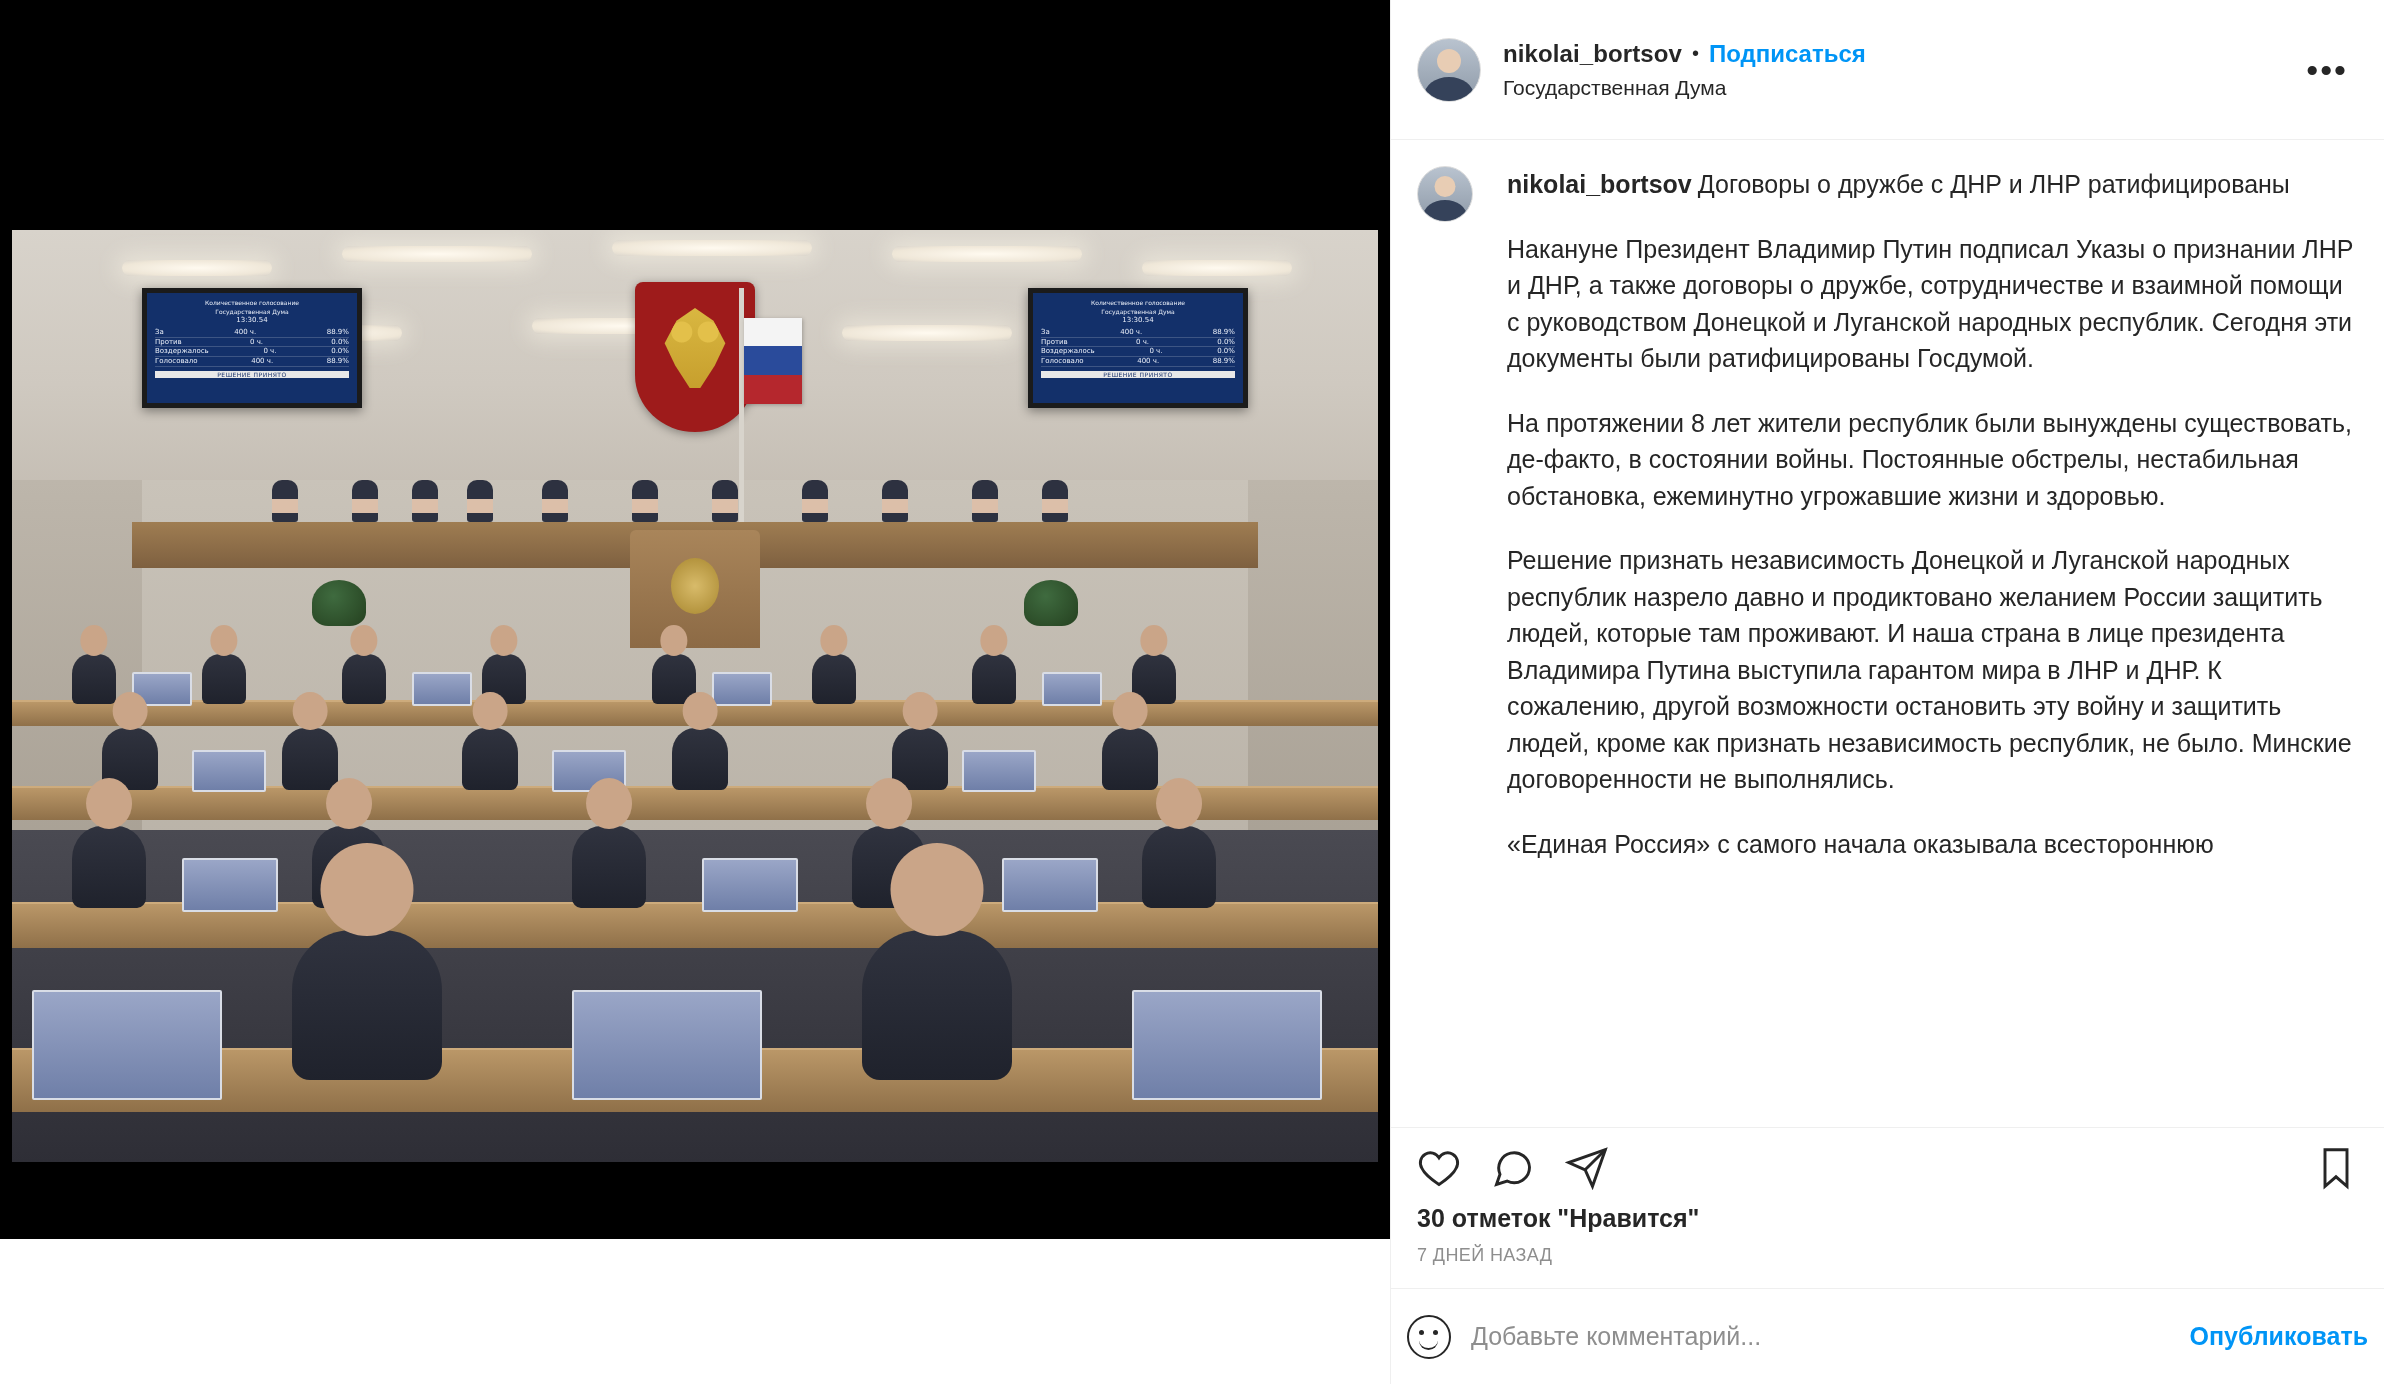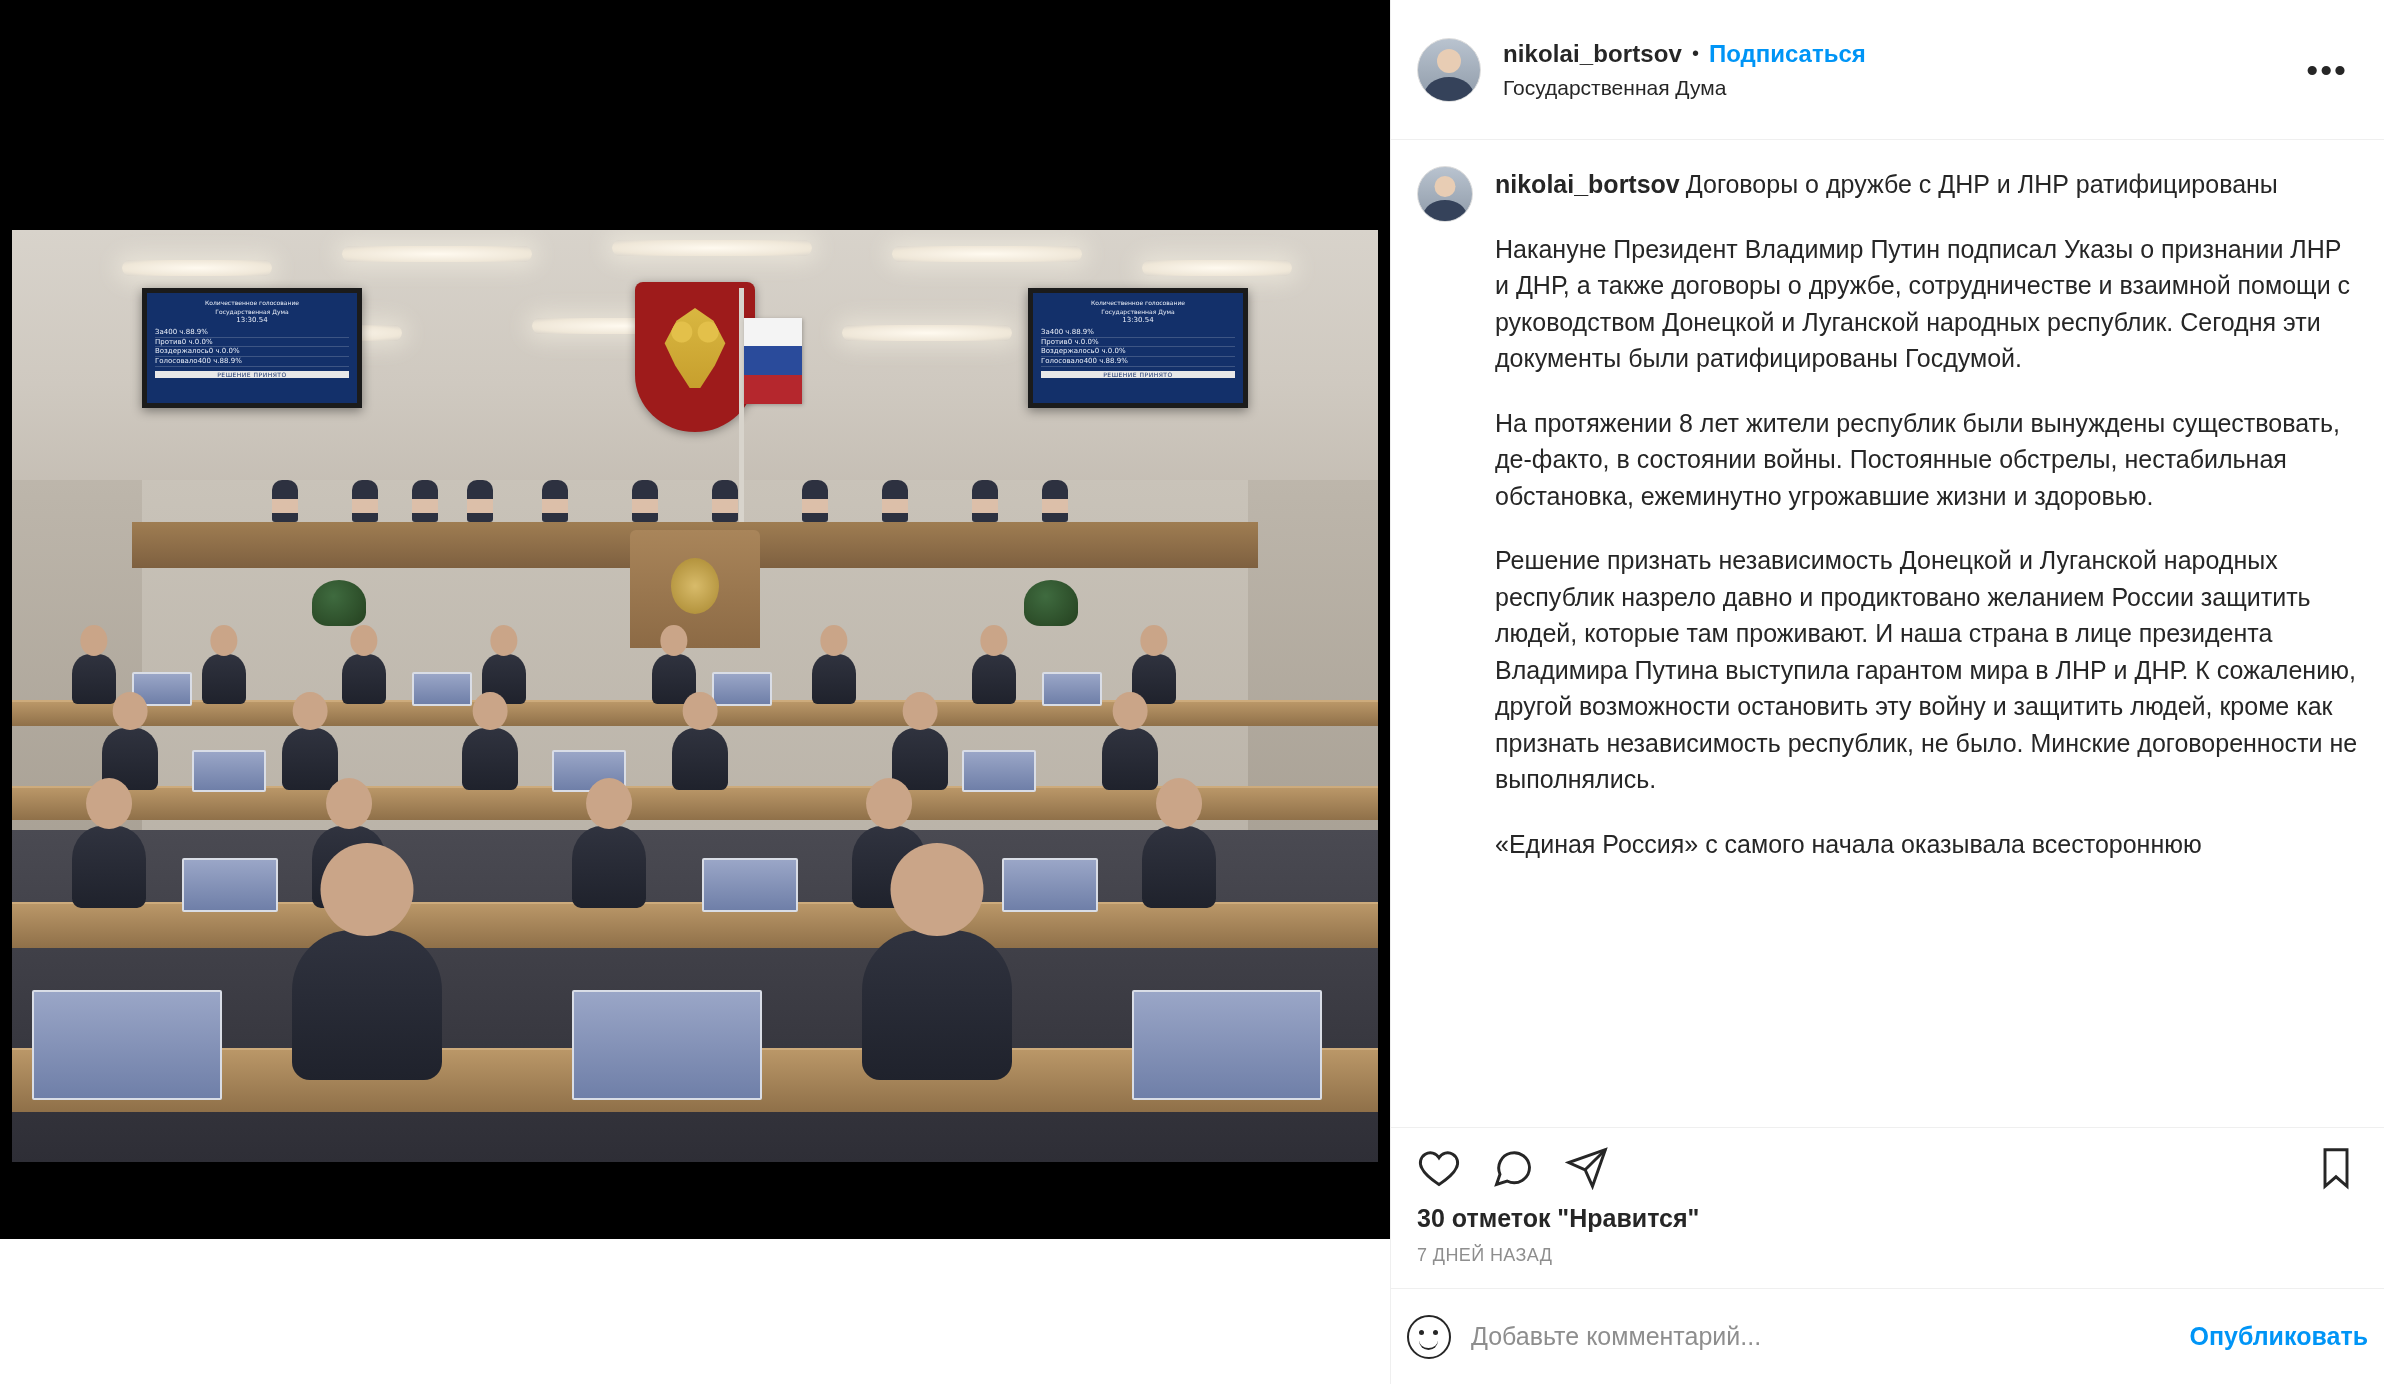--- a/index.html
+++ b/index.html
@@ -87,21 +87,21 @@
     box-shadow: 0 3px 10px rgba(0,0,0,0.4);
     padding: 6px 8px;
     color: #e9eef8;
     font-family: "DejaVu Sans", sans-serif;
     font-size: 7px; line-height: 1.25;
   }
   .screen.left { left: 130px; }
   .screen.right { right: 130px; }
   .screen .s-title { text-align: center; font-size: 6px; margin-bottom: 1px; }
   .screen .s-time { text-align: center; font-size: 7px; margin-bottom: 3px; }
-  .screen .s-row { display: flex; justify-content: flex-start; border-bottom: 1px solid rgba(255,255,255,0.18); }
+  .screen .s-row { display: flex; justify-content: space-between; border-bottom: 1px solid rgba(255,255,255,0.18); }
   .screen .s-res { margin-top: 4px; text-align: center; background: #e8e8e8; color: #16306a; font-size: 6px; letter-spacing: .5px; }
   .podium {
     position: absolute; left: 50%; transform: translateX(-50%);
     top: 300px; width: 130px; height: 118px;
     background: linear-gradient(#a9855a, #8c6a45);
     border-radius: 6px 6px 0 0;
   }
   .podium:after {
     content: ""; position: absolute; left: 50%; top: 28px; transform: translateX(-50%);
     width: 48px; height: 56px; border-radius: 50%;
@@ -209,21 +209,21 @@
   }
   .caption-avatar:before {
     content: ""; position: absolute; left: 50%; top: 9px; transform: translateX(-50%);
     width: 21px; height: 21px; border-radius: 50%; background: #e8cdb4;
   }
   .caption-avatar:after {
     content: ""; position: absolute; left: 50%; bottom: -12px; transform: translateX(-50%);
     width: 44px; height: 33px; border-radius: 50% 50% 0 0; background: #35425a;
   }
   .caption-body {
-    margin-left: 22px;
+    margin-left: 34px;
     font-size: 25px;
     line-height: 1.46;
     color: #262626;
     max-width: 880px;
   }
   .caption-body .cap-user { font-weight: bold; margin-right: 6px; }
   .caption-body p { margin-bottom: 28px; }
   .caption-body p:last-child { margin-bottom: 0; }
 
   .actions-bar {

